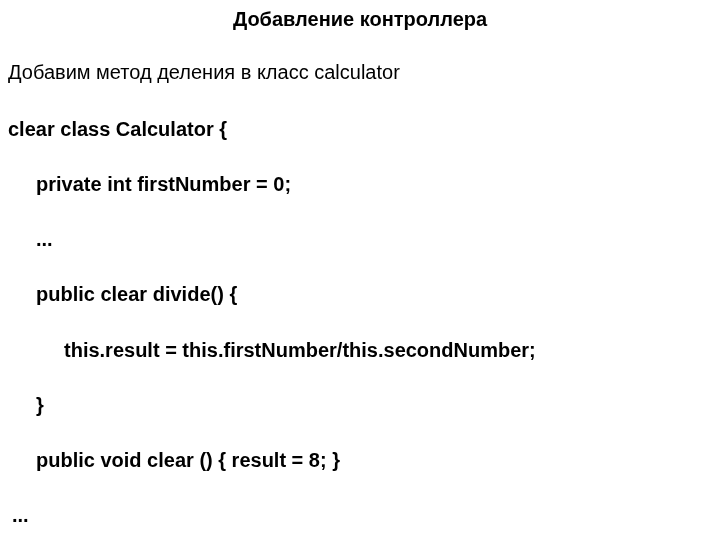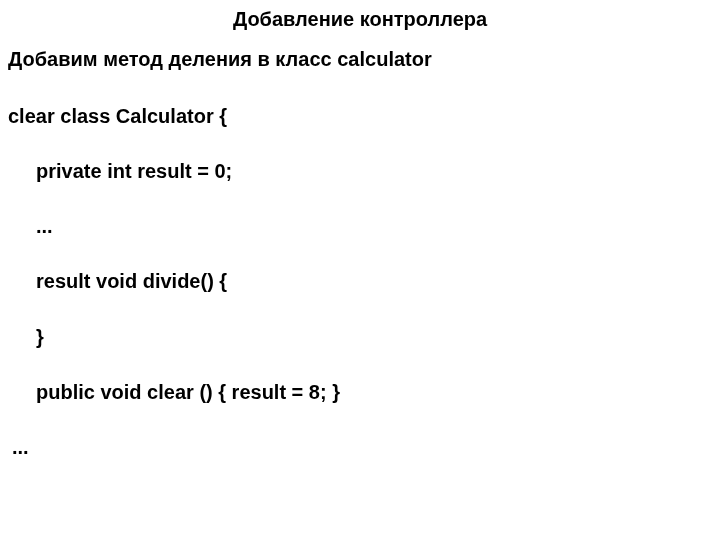--- a/index.html
+++ b/index.html
@@ -13,25 +13,26 @@
       background: white;
       font-family: Arial, Helvetica, sans-serif;
       font-size: 20px;
       color: #000;
       padding: 6px 8px;
       line-height: 1.38;
     }
     .title {
       font-weight: bold;
       text-align: center;
-      margin-bottom: 12px;
+      margin-bottom: 0;
     }
     .intro {
-      font-weight: bold;
+      font-weight: normal;
       margin-bottom: 2px;
+      margin-top: 25px;
     }
     .code {
       font-weight: bold;
       white-space: pre;
     }
     .indent1 {
       padding-left: 28px;
     }
     .indent2 {
       padding-left: 56px;
@@ -41,20 +42,21 @@
     }
   </style>
 </head>
 <body>
 
 <div class="title">Добавление контроллера</div>
 <div class="intro">Добавим метод деления в класс calculator</div>
 
 <div class="code">
 <div>clear class Calculator {</div>
-<div class="indent1">private int result = 0;</div>
+<div class="indent1">private int firstNumber = 0;</div>
 <div class="indent1">...</div>
-<div class="indent1">result void divide() {</div>
+<div class="indent1">public clear divide() {</div>
+<div class="indent2">this.result = this.firstNumber/this.secondNumber;</div>
 <div class="indent1">}</div>
 <div class="indent1">public void clear () { result = 8; }</div>
 <div class="indent0b">...</div>
 
 </div>
 
 </body></html>

